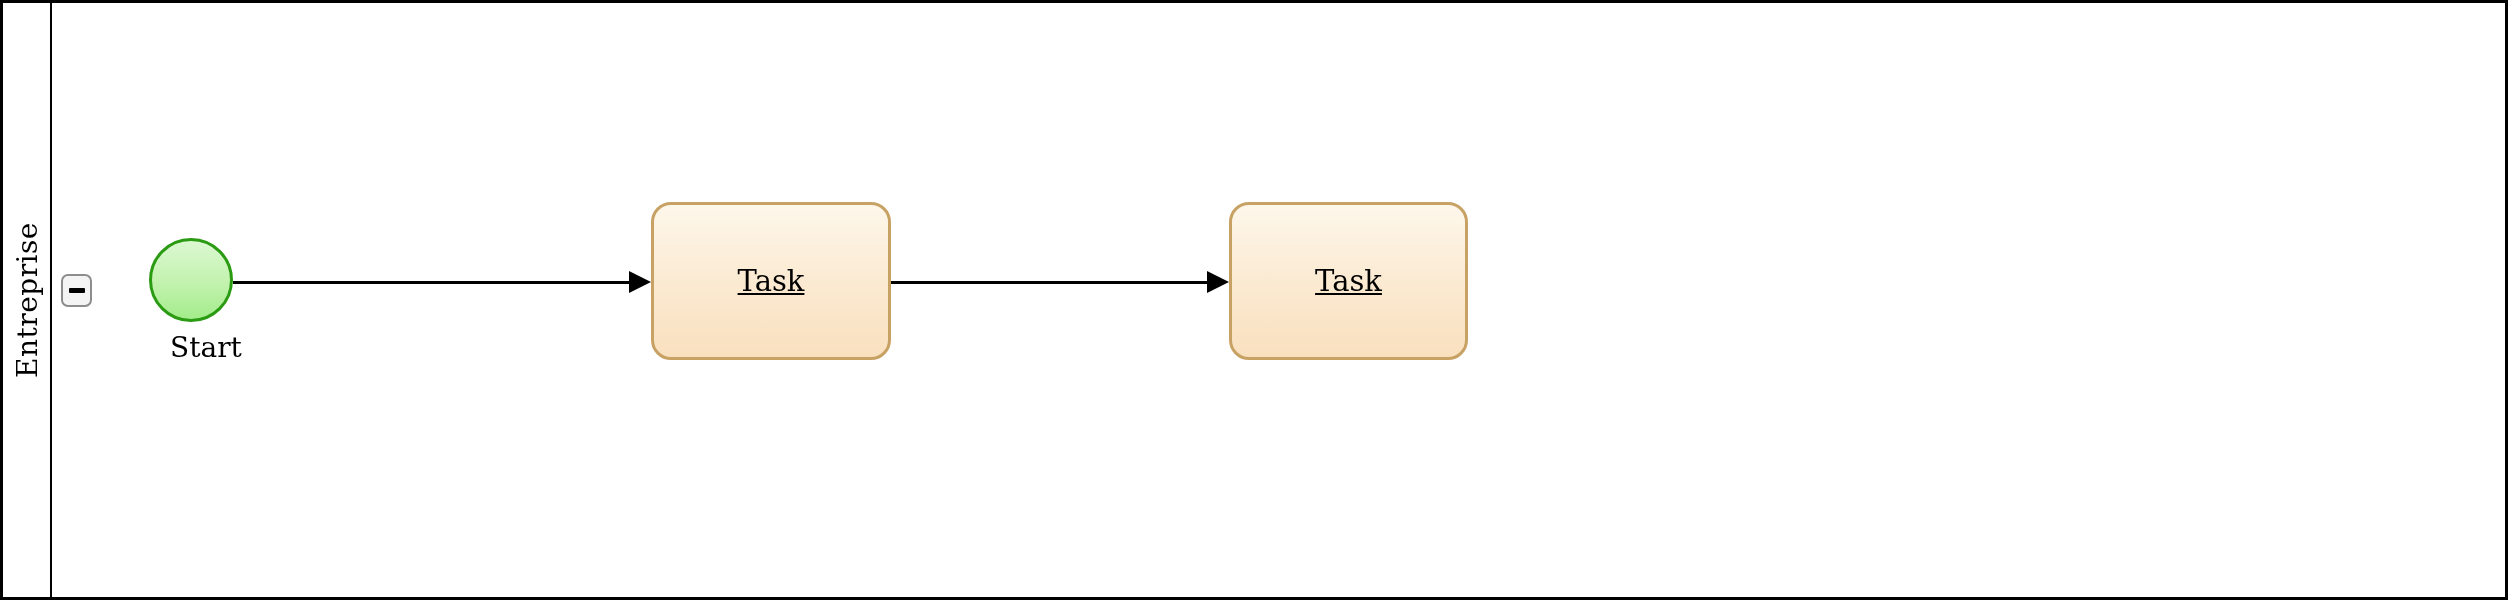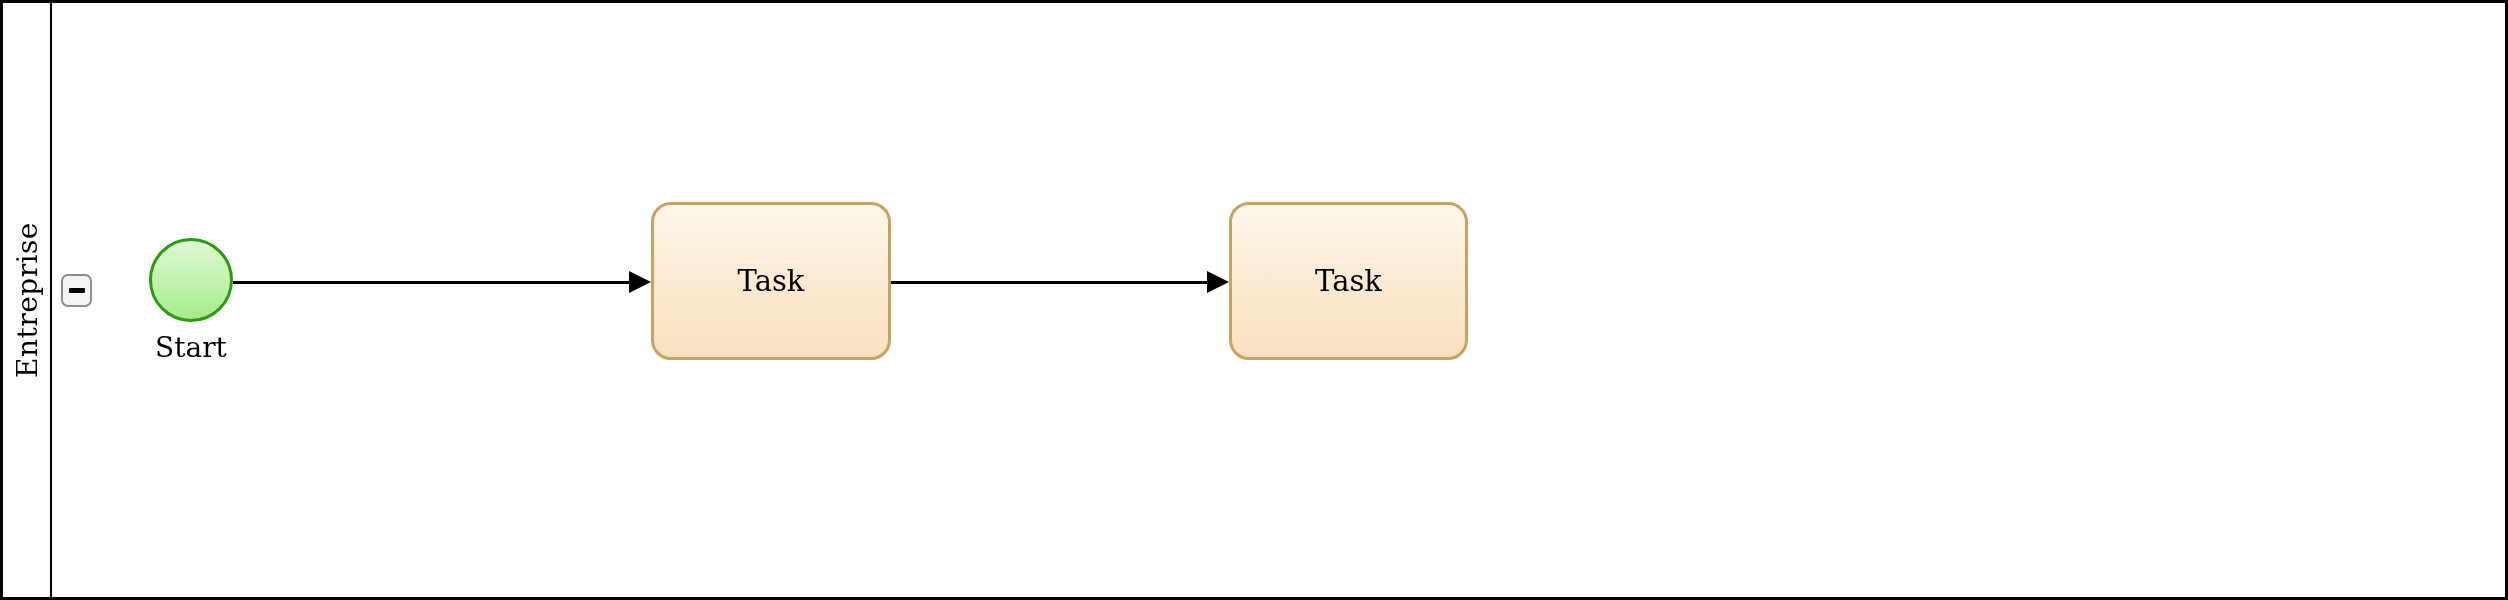--- a/index.html
+++ b/index.html
@@ -59,36 +59,36 @@
   .start-event {
     position: absolute;
     left: 146px; top: 235px;
     width: 84px; height: 84px;
     border-radius: 50%;
     border: 3px solid #2a9b12;
     background: linear-gradient(180deg, #dcf8d2 0%, #c2f2ad 55%, #a3ec8b 100%);
   }
   .start-label {
     position: absolute;
-    left: 128px; top: 328px;
+    left: 143px; top: 328px;
     width: 120px;
     text-align: center;
     font-size: 28px;
     color: #000000;
   }
 
   
   .task {
     position: absolute;
     top: 199px;
     height: 158px;
     border: 3px solid #c8a264;
     border-radius: 20px;
     background: linear-gradient(180deg, #fdf7ea 0%, #fbe9d0 55%, #f9e0bf 100%);
-    display: flex; align-items: center; justify-content: center;
+    display: flex; align-items: center; justify-content: center; text-decoration: underline;
   }
   .task-1 { left: 648px;  width: 240px; }
   .task-2 { left: 1226px; width: 239px; }
   .task-label {
     font-size: 29px;
     color: #000000;
   }
 
   
   .edge-line {

